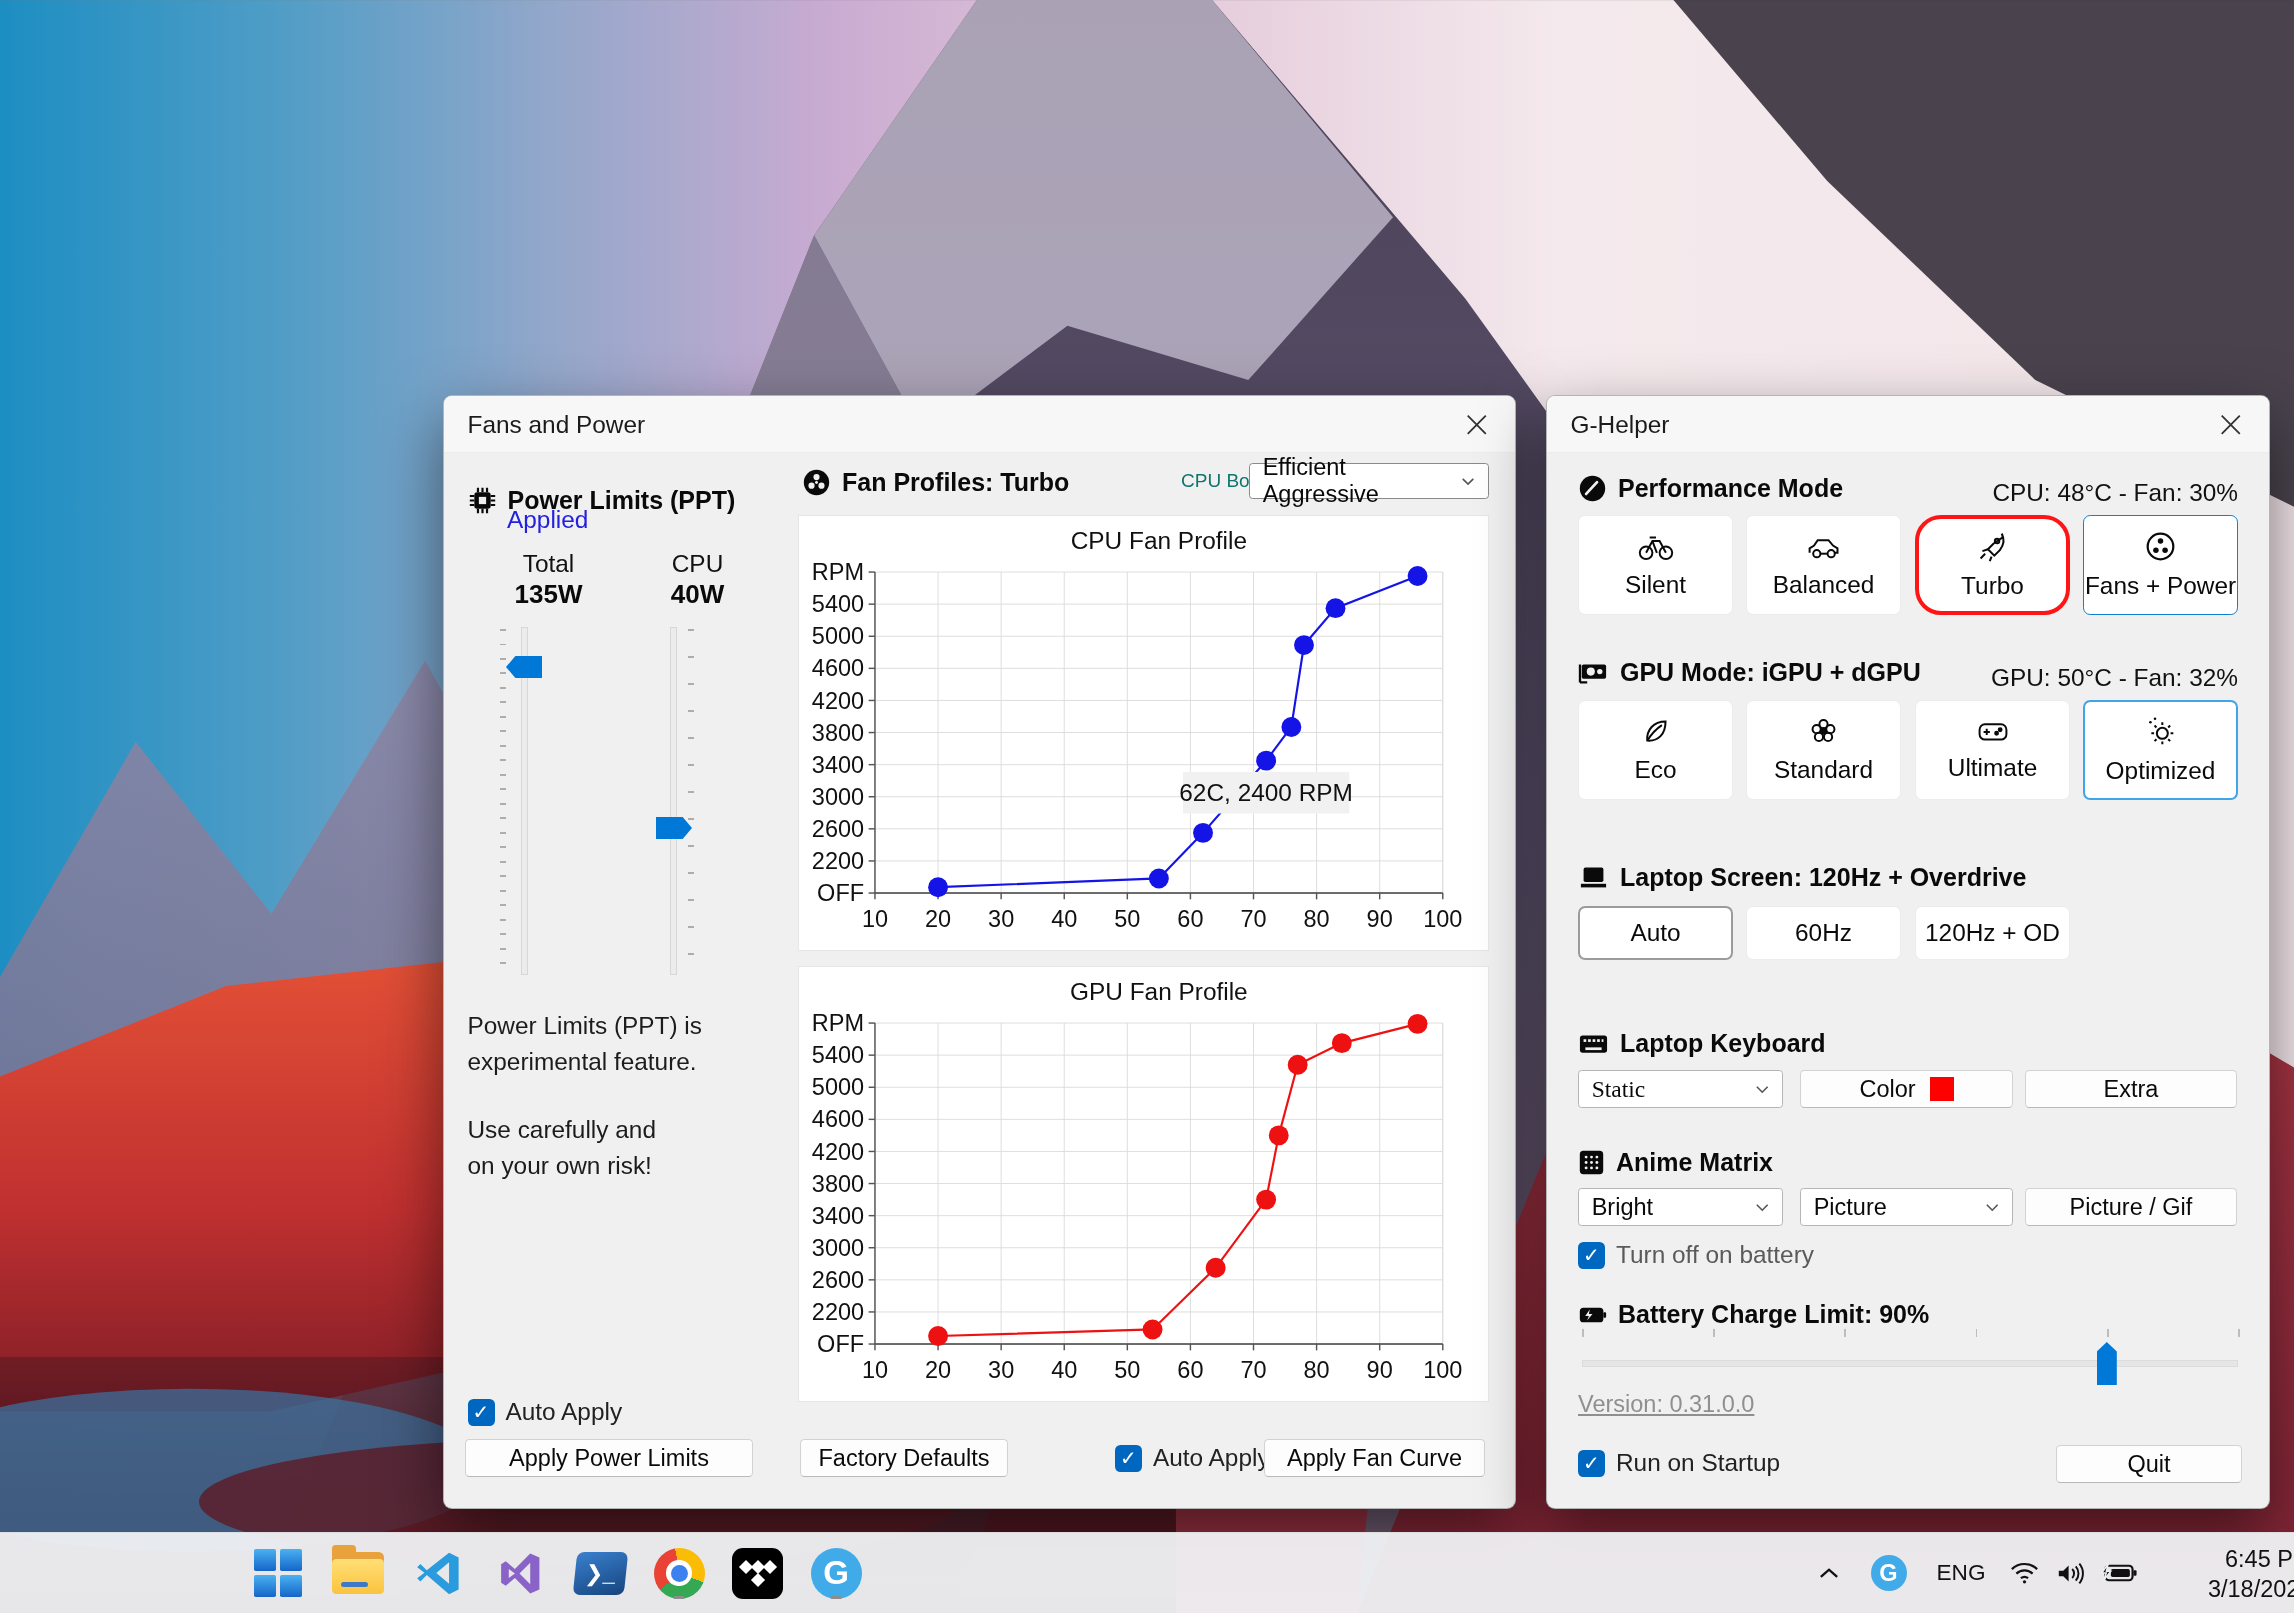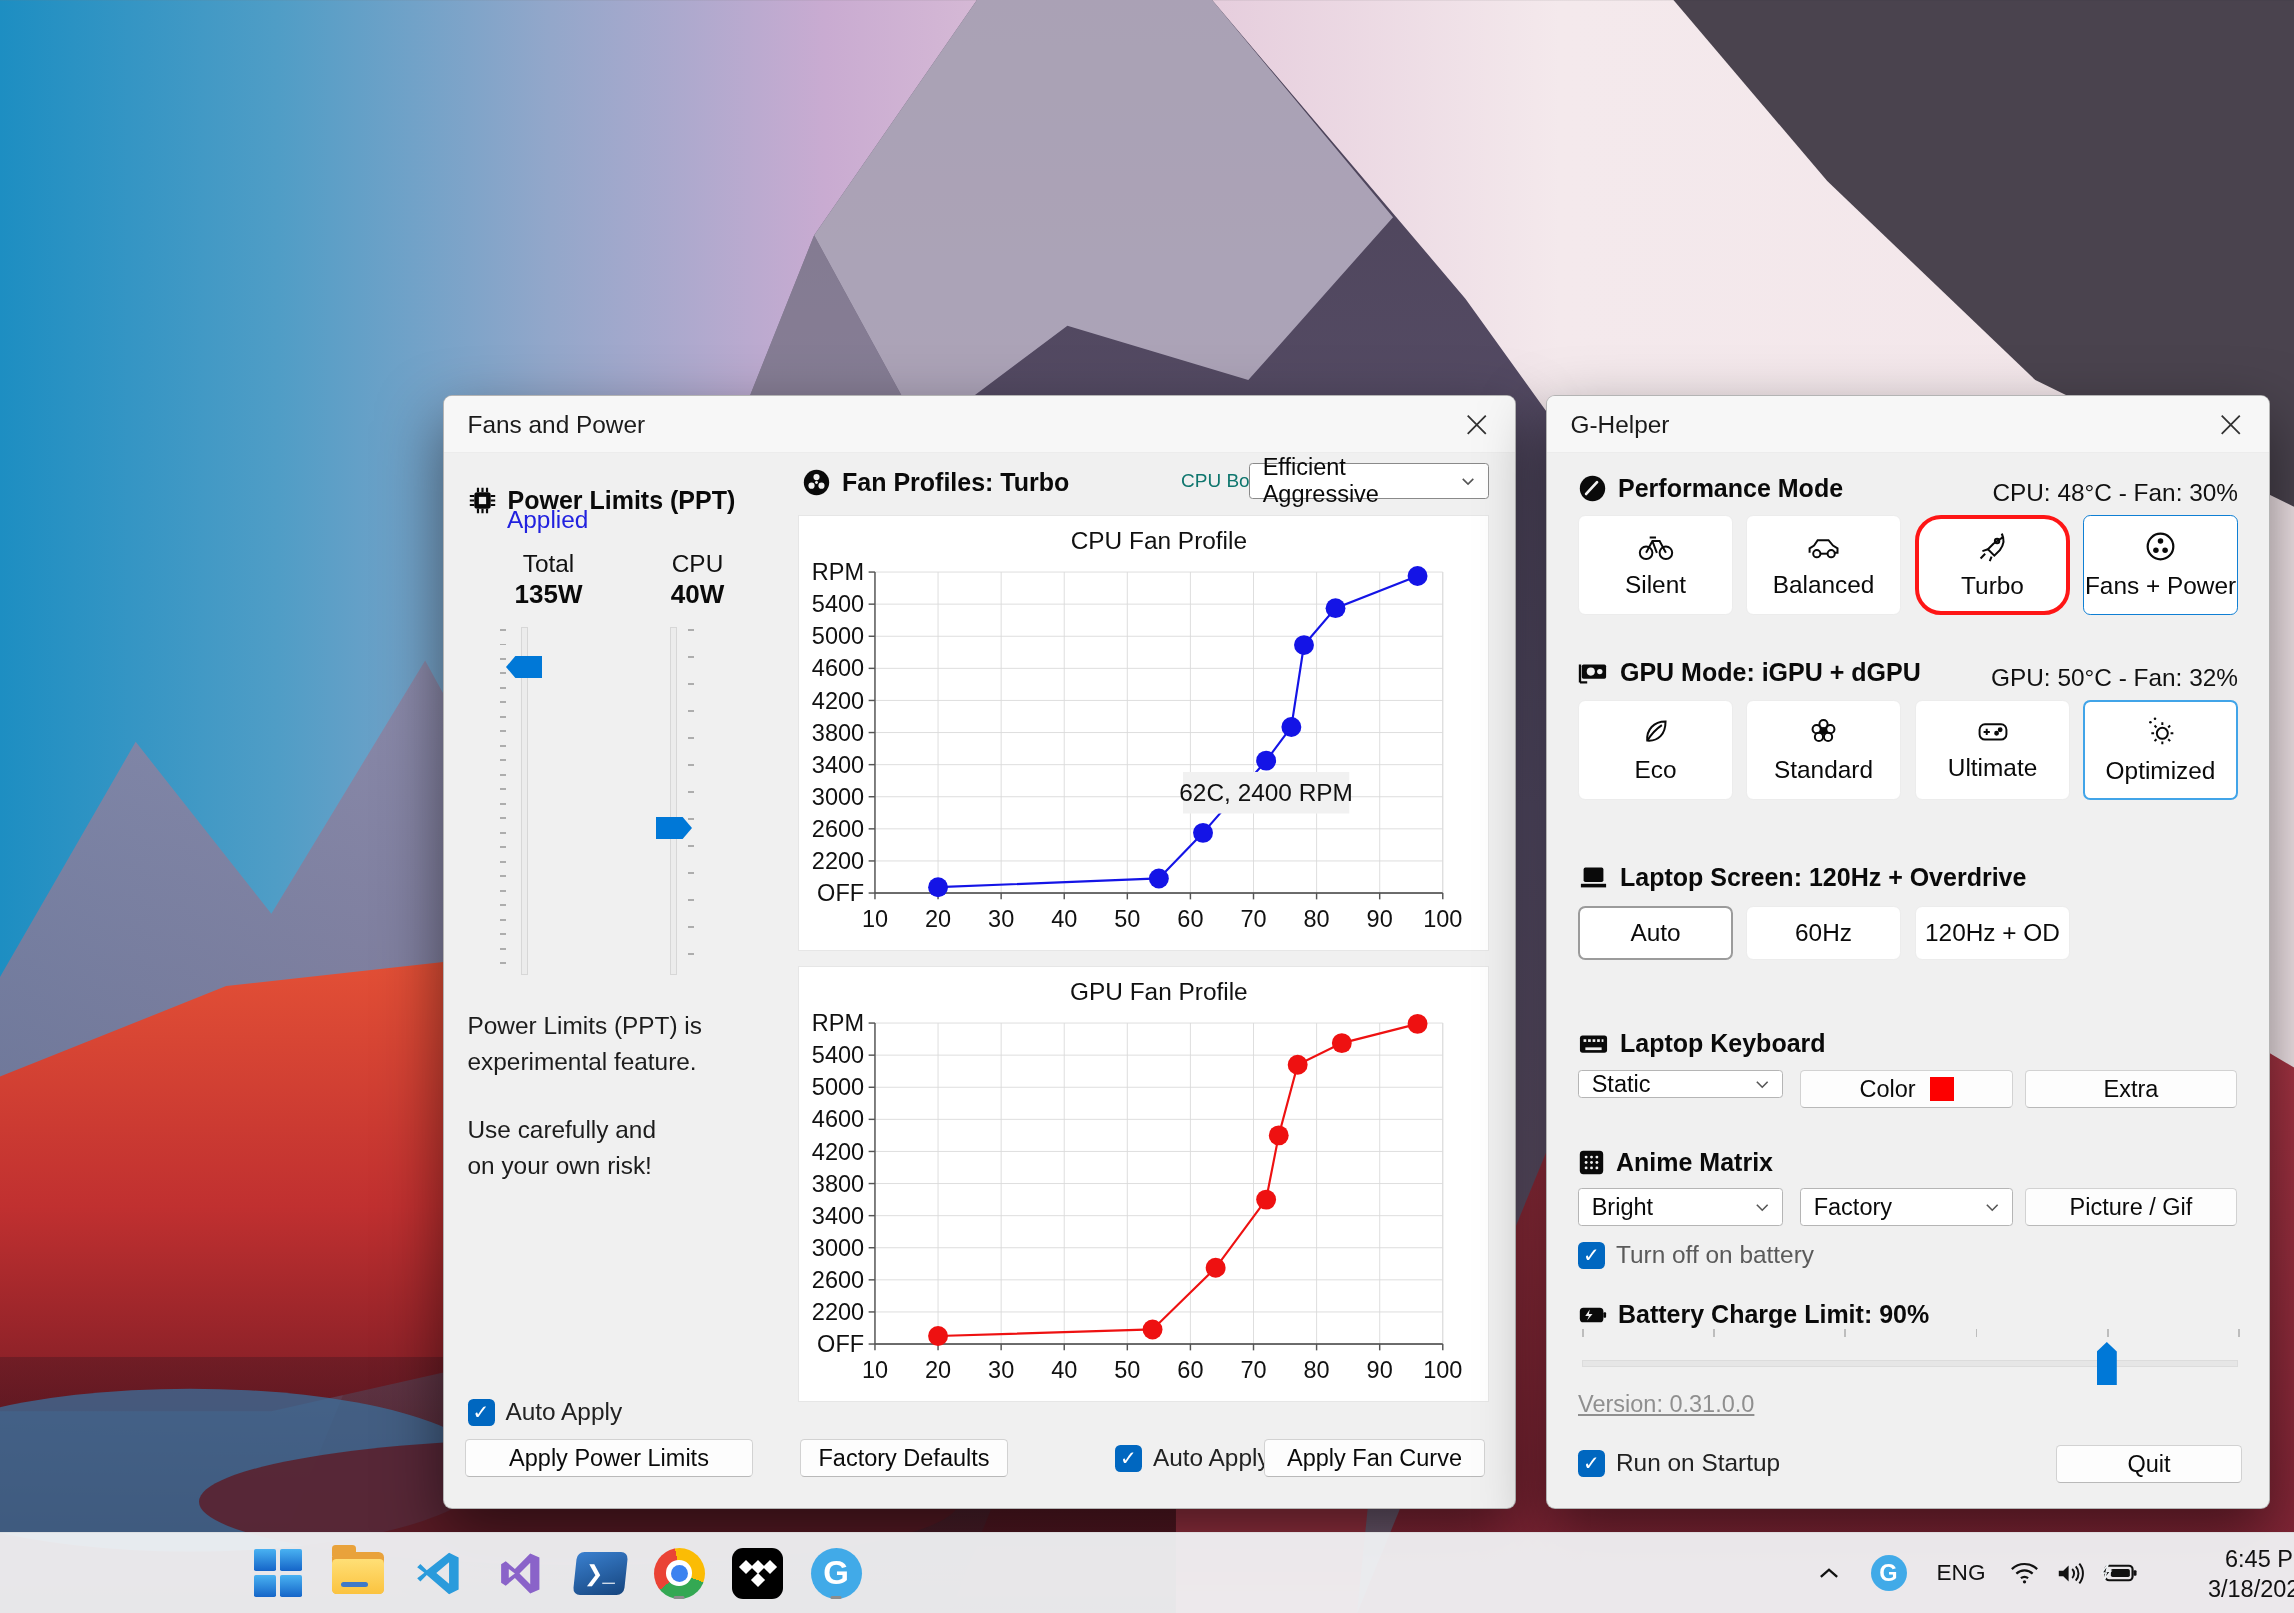--- a/index.html
+++ b/index.html
@@ -491,21 +491,21 @@
             <rect x="6" y="8" width="3" height="3"></rect>
             <rect x="11" y="8" width="3" height="3"></rect>
             <rect x="16" y="8" width="3" height="3"></rect>
             <rect x="21" y="8" width="3" height="3"></rect>
             <rect x="26" y="8" width="2" height="3"></rect>
         <rect x="8" y="17" width="18" height="3"></rect>
           </g>
       </svg>
       <span>Laptop Keyboard</span>
     </div>
-    <div class="dropdown" style="left:31px;top:674px;width:205px;height:28px;border-color:#b5b5b5;">
+    <div class="dropdown" style="left:31px;top:674px;width:205px;height:38px;border-color:#b5b5b5;font-family:Liberation Serif, serif;">
       <span>Static</span>
       <svg class="chev" viewBox="0 0 16 10">
           <path d="M2 2 L8 8 L14 2" stroke="#555" stroke-width="1.8" fill="none"></path>
         </svg>
     </div>
     <div class="push-btn" style="left:253px;top:674px;width:213px;height:38px;gap:14.5px;">
       <span>Color</span>
       <span class="swatch"></span>
     </div>
     <div class="push-btn" style="left:478px;top:674px;width:212px;height:38px;">Extra</div>
@@ -527,21 +527,21 @@
       </svg>
       <span>Anime Matrix</span>
     </div>
     <div class="dropdown" style="left:31px;top:792px;width:205px;height:38px;border-color:#b5b5b5;">
       <span>Bright</span>
       <svg class="chev" viewBox="0 0 16 10">
           <path d="M2 2 L8 8 L14 2" stroke="#555" stroke-width="1.8" fill="none"></path>
         </svg>
     </div>
     <div class="dropdown" style="left:253px;top:792px;width:213px;height:38px;border-color:#b5b5b5;">
-      <span>Factory</span>
+      <span>Picture</span>
       <svg class="chev" viewBox="0 0 16 10">
           <path d="M2 2 L8 8 L14 2" stroke="#555" stroke-width="1.8" fill="none"></path>
         </svg>
     </div>
     <div class="push-btn" style="left:478px;top:792px;width:212px;height:38px;">Picture / Gif</div>
 
     <div class="checkbox-row" style="left:31px;top:845px;color:#5a5a5a;">
       <span class="checkbox">✓</span>
       <span>Turn off on battery</span>
     </div>

